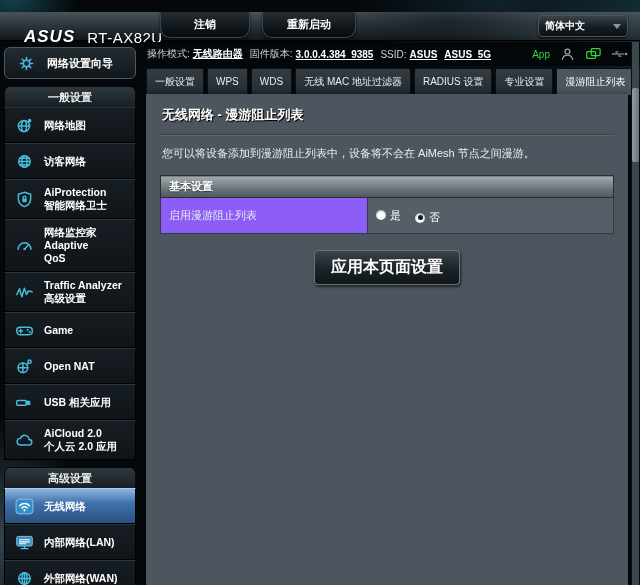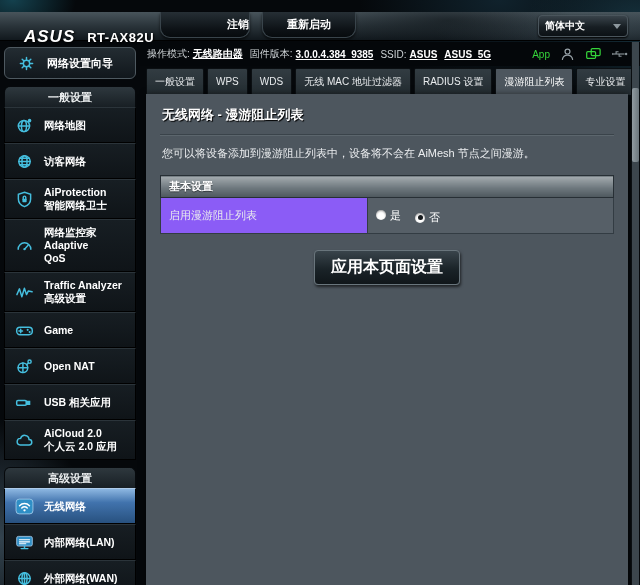--- a/index.html
+++ b/index.html
@@ -17,28 +17,28 @@
   .banner{
     position:absolute;left:0;top:12px;right:0;height:28px;
     background:
       radial-gradient(180px 40px at 70% 30%, rgba(10,16,20,.55), rgba(0,0,0,0) 70%),
       radial-gradient(220px 40px at 92% 70%, rgba(70,86,96,.45), rgba(0,0,0,0) 70%),
       linear-gradient(180deg,#48545b 0%,#2b353b 48%,#11181d 100%);
     border-bottom:1px solid #000;
   }
   .brand-wrap{position:absolute;left:24px;top:15px;display:flex;align-items:center;gap:12px;}
   .asus-logo{color:#fff;font-weight:bold;font-style:italic;font-size:17px;letter-spacing:1px;text-shadow:1px 1px 2px #000;}
-  .model{color:#fff;font-weight:bold;font-size:13px;letter-spacing:.5px;text-shadow:1px 1px 2px #000;}
+  .model{color:#fff;font-weight:normal;font-size:15px;letter-spacing:.5px;text-shadow:1px 1px 2px #000;}
   .top-btn{
     position:absolute;top:12px;height:25px;line-height:25px;text-align:center;
     background:linear-gradient(180deg,#262f35 0%,#0d1216 70%,#070b0e 100%);
     border:1px solid #39444b;border-top:none;border-radius:0 0 10px 10px;
     color:#fff;font-weight:bold;font-size:11px;cursor:pointer;box-shadow:0 2px 3px rgba(0,0,0,.6);
   }
-  .btn-logout{left:160px;width:88px;text-align:right;}
+  .btn-logout{left:160px;width:88px;}
   .btn-reboot{left:262px;width:92px;}
   .lang-select{
     position:absolute;right:12px;top:15px;width:76px;height:20px;
     background:linear-gradient(180deg,#39434a 0%,#171e23 55%,#0c1115 100%);
     border:1px solid #4a555c;border-radius:4px;display:flex;align-items:center;
     color:#fff;font-weight:bold;font-size:10px;cursor:pointer;padding:0 6px;box-shadow:0 1px 2px #000;
   }
   .lang-label{flex:1;text-align:left;}
   .caret{width:0;height:0;border-left:4px solid transparent;border-right:4px solid transparent;border-top:5px solid #8d979d;}
   
@@ -169,22 +169,22 @@
       </span>
   </span>
 </div>
 
 <div class="tabbar">
     <div class="tab">一般设置</div>
     <div class="tab">WPS</div>
     <div class="tab">WDS</div>
     <div class="tab">无线 MAC 地址过滤器</div>
     <div class="tab">RADIUS 设置</div>
+    <div class="tab">专业设置</div>
     <div class="tab active">漫游阻止列表</div>
-    <div class="tab">专业设置</div>
   </div>
 
 <div class="panel">
   <div class="page-title">无线网络 - 漫游阻止列表</div>
   <div class="page-desc">您可以将设备添加到漫游阻止列表中，设备将不会在 AiMesh 节点之间漫游。</div>
   <table class="settings">
     <thead>
       <tr>
           <th colspan="2">基本设置</th>
         </tr>

